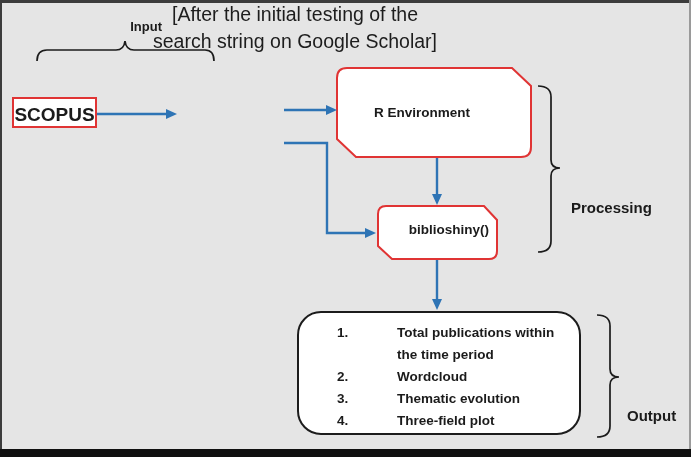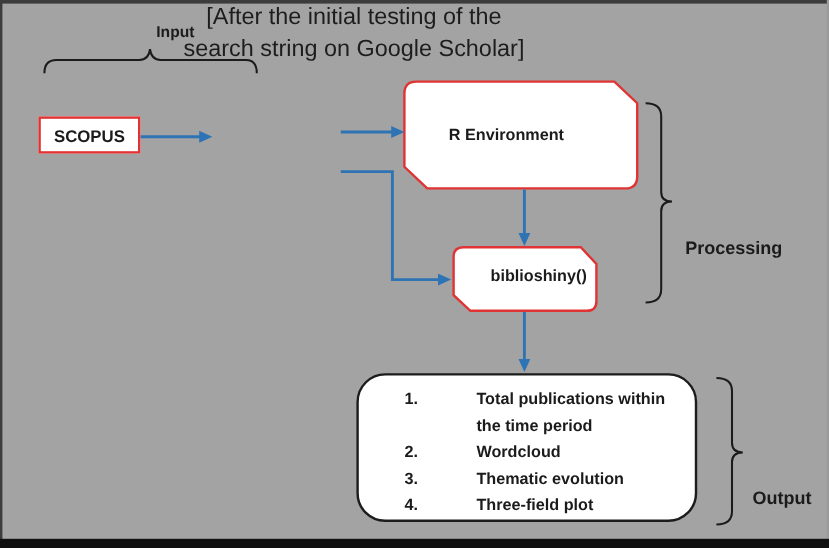--- a/index.html
+++ b/index.html
@@ -1,35 +1,35 @@
 <!DOCTYPE html>
 <html style="--box_red: #e03434; --arrow_blue: #2e74b5; --ink: #1b1b1b;"><head>
 <meta charset="utf-8">
 <style>
   html,body { margin:0; padding:0; background:#ffffff; }
   body { font-family: "Liberation Sans", sans-serif; }
   #frame {
     position: relative;
     width: 691px;
     height: 457px;
-    background: #a3a3a3;
+    background: #e5e5e5;
     overflow: hidden;
     text-decoration: underline;
   }
   .abs { position: absolute; }
   .border-bar { background:#3c3c3c; }
   #svg-layer { position:absolute; left:0; top:0; width:691px; height:457px; }
   .arrow { stroke: var(--arrow_blue); stroke-width: 2.4; fill: none; }
   .arrowhead { fill: var(--arrow_blue); }
   .red-shape { stroke: var(--box_red); stroke-width: 2; fill: #ffffff; }
   .brace { stroke: var(--ink); stroke-width: 1.7; fill: none; }
   .node-box {
-    position:absolute; display:flex; align-items:center; justify-content:center;
+    position:absolute; display:flex; align-items:flex-end; justify-content:center;
     background:#fff; border:2px solid var(--box_red); box-sizing:border-box;
-    font-weight:bold; color:var(--ink); font-size:14px;margin-left:20px;
+    font-weight:bold; color:var(--ink); font-size:19px;
   }
   .node-text {
     position:absolute; display:flex; flex-direction:column; align-items:center;
     justify-content:center; text-align:center; font-weight:bold; color:var(--ink);
     font-size:13.5px;
   }
   #title {
     position:absolute; left:145px; top:1px; width:300px; text-align:center;
     font-size:19.5px; line-height:27px; color:#1d1d1d;
   }

